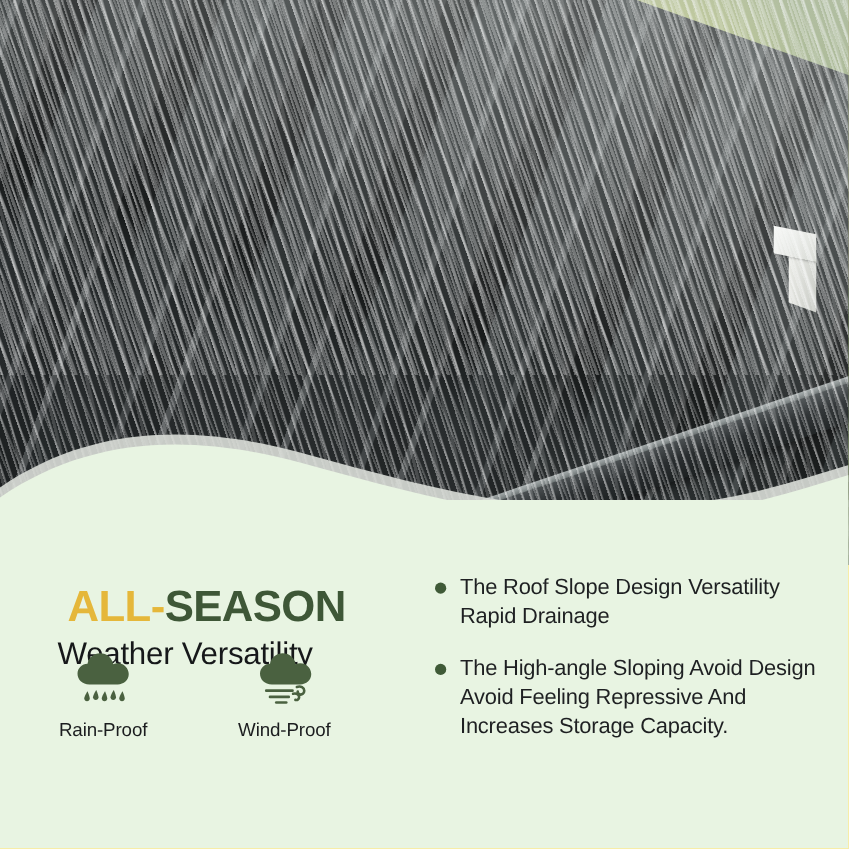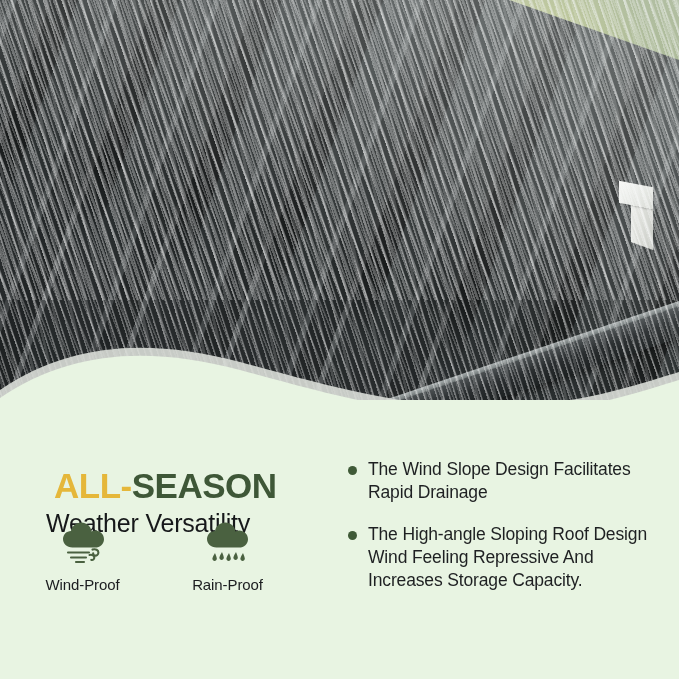--- a/index.html
+++ b/index.html
@@ -253,68 +253,68 @@
     <div class="panel-inner">
 
       <div class="left-col">
         <div class="headline">
           <span class="gold">ALL-</span><span class="green">SEASON</span>
         </div>
         <div class="subhead">Weather Versatility</div>
       </div>
 
       <div class="feature-row">
+
+        <div class="feature">
+          <div class="feature-icon">
+            <svg width="52" height="50" viewBox="0 0 52 50" aria-hidden="true">
+              <path d="M14.5,27.5 C8.8,27.5 5,23.6 5,19 C5,14.6 8.6,11 13,11
+                       C13.9,6.2 18.1,2.6 23.2,2.6 C28.4,2.6 32.8,6.4 33.5,11.4
+                       C34.6,10.8 35.9,10.5 37.2,10.5 C42,10.5 46,14.4 46,19.2
+                       C46,24 42,27.5 37.2,27.5 Z" fill="#4A6140"></path>
+              <g fill="#4A6140">
+                <path d="M13,33 C13,33 10.4,37.2 10.4,38.7 C10.4,39.9 11.4,40.9 12.6,40.9 C13.8,40.9 14.8,39.9 14.8,38.7 C14.8,37.2 13,33 13,33 Z"></path>
+                <path d="M20,32 C20,32 17.4,36.2 17.4,37.7 C17.4,38.9 18.4,39.9 19.6,39.9 C20.8,39.9 21.8,38.9 21.8,37.7 C21.8,36.2 20,32 20,32 Z"></path>
+                <path d="M27,33 C27,33 24.4,37.2 24.4,38.7 C24.4,39.9 25.4,40.9 26.6,40.9 C27.8,40.9 28.8,39.9 28.8,38.7 C28.8,37.2 27,33 27,33 Z"></path>
+                <path d="M34,32 C34,32 31.4,36.2 31.4,37.7 C31.4,38.9 32.4,39.9 33.6,39.9 C34.8,39.9 35.8,38.9 35.8,37.7 C35.8,36.2 34,32 34,32 Z"></path>
+                <path d="M41,33 C41,33 38.4,37.2 38.4,38.7 C38.4,39.9 39.4,40.9 40.6,40.9 C41.8,40.9 42.8,39.9 42.8,38.7 C42.8,37.2 41,33 41,33 Z"></path>
+              </g>
+            </svg>
+          </div>
+          <div class="feature-label">Rain-Proof</div>
+        </div>
 
         <div class="feature">
           <div class="feature-icon">
             <svg width="54" height="50" viewBox="0 0 54 50" aria-hidden="true">
               <path d="M16.5,27.5 C10.8,27.5 7,23.6 7,19 C7,14.6 10.6,11 15,11
                        C15.9,6.2 20.1,2.6 25.2,2.6 C30.4,2.6 34.8,6.4 35.5,11.4
                        C36.6,10.8 37.9,10.5 39.2,10.5 C44,10.5 48,14.4 48,19.2
                        C48,24 44,27.5 39.2,27.5 Z" fill="#4A6140"></path>
               <g fill="none" stroke="#4A6140" stroke-width="2.1" stroke-linecap="round">
                 <path d="M12,32.5 L33,32.5"></path>
                 <path d="M36.5,29.6 C39.6,28.4 42.4,30.1 42.4,32.6 C42.4,34.6 40.6,36.1 38.7,35.5 C37.5,35.1 37.0,34.1 37.2,33.2"></path>
                 <path d="M15,37.5 L30,37.5"></path>
                 <path d="M33.5,35.0 C36.1,34.2 38.3,35.6 38.3,37.6 C38.3,39.2 36.9,40.4 35.3,39.9"></path>
                 <path d="M20,42 L28,42"></path>
               </g>
             </svg>
           </div>
           <div class="feature-label">Wind-Proof</div>
         </div>
 
-        <div class="feature">
-          <div class="feature-icon">
-            <svg width="52" height="50" viewBox="0 0 52 50" aria-hidden="true">
-              <path d="M14.5,27.5 C8.8,27.5 5,23.6 5,19 C5,14.6 8.6,11 13,11
-                       C13.9,6.2 18.1,2.6 23.2,2.6 C28.4,2.6 32.8,6.4 33.5,11.4
-                       C34.6,10.8 35.9,10.5 37.2,10.5 C42,10.5 46,14.4 46,19.2
-                       C46,24 42,27.5 37.2,27.5 Z" fill="#4A6140"></path>
-              <g fill="#4A6140">
-                <path d="M13,33 C13,33 10.4,37.2 10.4,38.7 C10.4,39.9 11.4,40.9 12.6,40.9 C13.8,40.9 14.8,39.9 14.8,38.7 C14.8,37.2 13,33 13,33 Z"></path>
-                <path d="M20,32 C20,32 17.4,36.2 17.4,37.7 C17.4,38.9 18.4,39.9 19.6,39.9 C20.8,39.9 21.8,38.9 21.8,37.7 C21.8,36.2 20,32 20,32 Z"></path>
-                <path d="M27,33 C27,33 24.4,37.2 24.4,38.7 C24.4,39.9 25.4,40.9 26.6,40.9 C27.8,40.9 28.8,39.9 28.8,38.7 C28.8,37.2 27,33 27,33 Z"></path>
-                <path d="M34,32 C34,32 31.4,36.2 31.4,37.7 C31.4,38.9 32.4,39.9 33.6,39.9 C34.8,39.9 35.8,38.9 35.8,37.7 C35.8,36.2 34,32 34,32 Z"></path>
-                <path d="M41,33 C41,33 38.4,37.2 38.4,38.7 C38.4,39.9 39.4,40.9 40.6,40.9 C41.8,40.9 42.8,39.9 42.8,38.7 C42.8,37.2 41,33 41,33 Z"></path>
-              </g>
-            </svg>
-          </div>
-          <div class="feature-label">Rain-Proof</div>
-        </div>
-
       </div>
 
       <div class="bullets">
         <div class="bullet">
           <span class="dot"></span>
-          <span class="bullet-text">The Wind Slope Design Facilitates Rapid Drainage</span>
+          <span class="bullet-text">The Roof Slope Design Versatility Rapid Drainage</span>
         </div>
         <div class="bullet">
           <span class="dot"></span>
-          <span class="bullet-text">The High-angle Sloping Roof Design Wind Feeling Repressive And Increases Storage Capacity.</span>
+          <span class="bullet-text">The High-angle Sloping Avoid Design Avoid Feeling Repressive And Increases Storage Capacity.</span>
         </div>
       </div>
 
     </div>
   </div>
 
 </div>
 
 </body></html>

